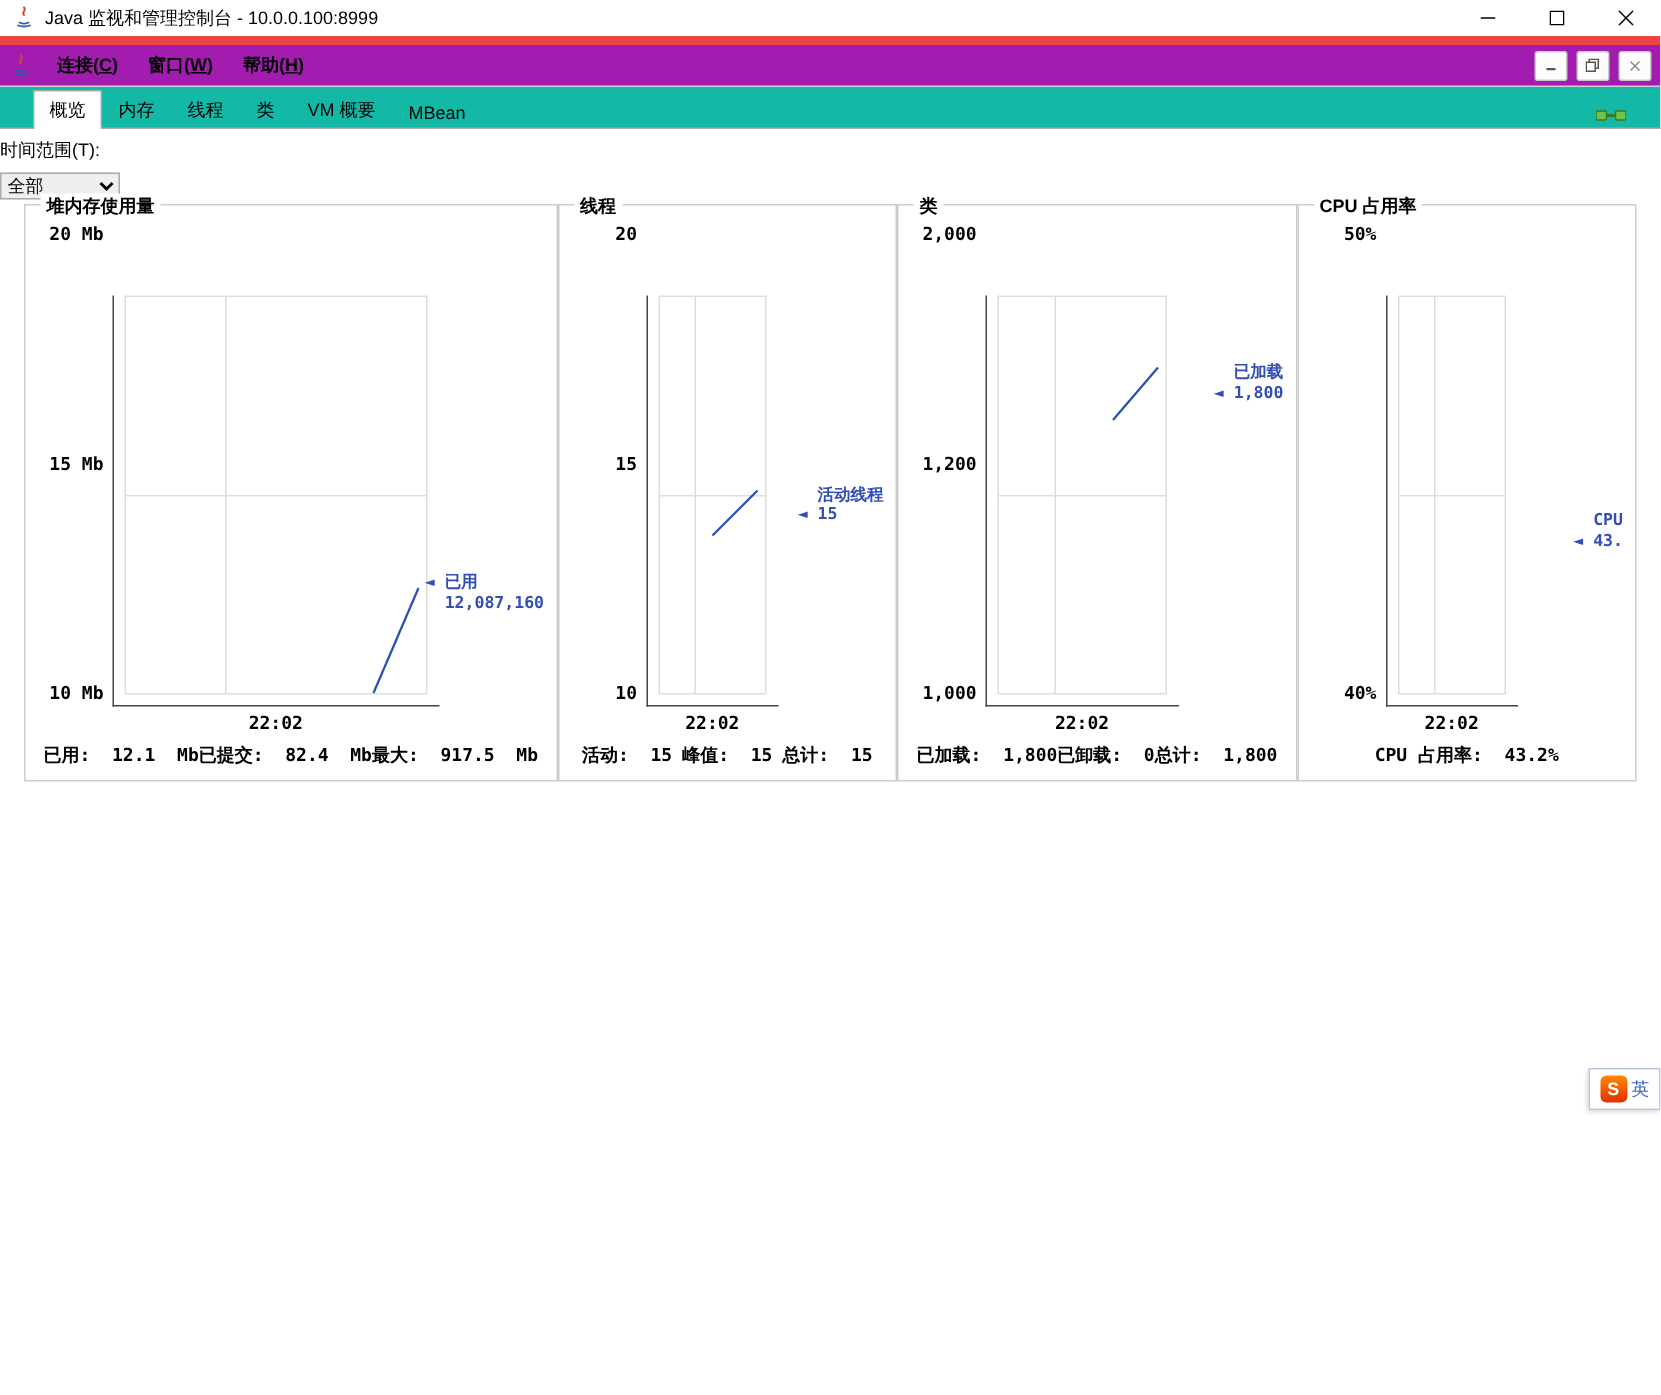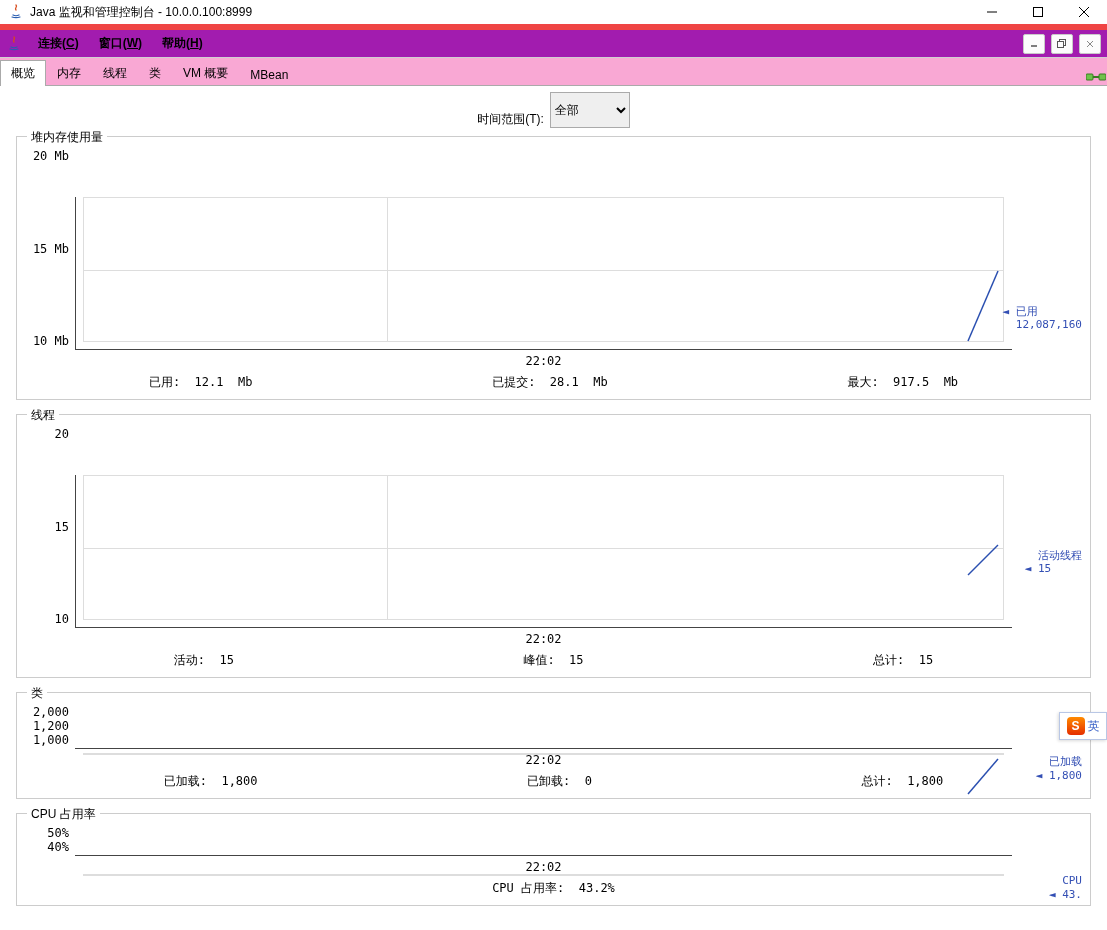--- a/index.html
+++ b/index.html
@@ -8,29 +8,29 @@
   .titlebar .title { flex: 1; font-size: 12px; }
   .titlebar .controls { display: flex; }
   .titlebar .controls .btn { width: 46px; height: 30px; display: flex; align-items: center; justify-content: center; color: #000; font-family: "Segoe MDL2 Assets", sans-serif; cursor: default; }
   .titlebar .controls .btn svg { stroke: #000; }
   .menubar { height: 28px; display: flex; align-items: center; padding: 0 6px; background: #a21caf; border-bottom: 1px solid #d0d0d0; font-weight: bold; }
   .menubar .menuitem { padding: 4px 10px; cursor: default; }
   .menubar .menuitem u { text-decoration: underline; }
   .menubar .mdi-controls { margin-left: auto; display: flex; gap: 6px; }
   .menubar .mdi-controls .mbtn { width: 22px; height: 20px; border: 1px solid #c9c9c9; border-radius: 2px; background: #fcfcfc; display: flex; align-items: center; justify-content: center; font-size: 10px; cursor: default; }
   .java-icon { width: 16px; height: 16px; margin-right: 6px; display: inline-flex; align-items: center; justify-content: center; font-size: 12px; }
-  .tabbar { height: 28px; display: flex; align-items: flex-end; padding: 0 0; background: #f9a8d4; position: relative;}
+  .tabbar { height: 28px; display: flex; align-items: flex-end; padding: 0 22px; background: #14b8a6; position: relative;}
   .tabbar::after { content:""; position:absolute; left:0; right:0; bottom:0; height:1px; background:#aaa; }
   .tab { padding: 4px 10px; border: 1px solid transparent; border-bottom: none; position: relative; z-index: 1; cursor: default; }
   .tab.active { border-color: #aaa; background: #fff; }
   .tab.active::after { content:""; position:absolute; left:0; right:0; bottom:-1px; height:2px; background:#fff; }
   .conn-icon { margin-left: auto; width: 22px; height: 18px; display:flex; align-items:center; justify-content:center; }
-  .timerange { display: flex; align-items: flex-end; justify-content: center; height: 32px; gap: 6px; margin-top: 10px;}
+  .timerange { display: flex; align-items: flex-start; justify-content: center; height: 32px; gap: 6px; margin-top: 10px; flex-direction: column;}
   .timerange select { height: 36px; width: 80px; font-size: 12px; background:#efefef; border:1px solid #aaa;}
-  .grid { display: grid; grid-template-columns: 1fr; grid-template-rows: 1fr 1fr; gap: 14px; padding: 8px 16px 12px 16px; height: 790px;}
+  .grid { display: grid; grid-template-columns: 1fr 1fr 1fr 1fr; grid-template-rows: 1fr 1fr; padding: 8px 16px 12px 16px; height: 790px; font-weight: bold;}
   .panel { border: 1px solid #ccc; position: relative; padding: 12px 8px 4px 8px; display:flex; flex-direction:column;}
   .panel-title { position: absolute; top: -8px; left: 10px; background: #fff; padding: 0 4px; font-size: 12px; }
   .chart-wrap { flex:1; position: relative; display:flex; }
   .yaxis { width: 50px; display:flex; flex-direction:column; justify-content:space-between; align-items:flex-end; padding-right:6px; font-family: monospace; font-size:12px; height: 100%; }
   .plot { flex:1; position:relative;margin-top:48px; }
   .plot-border-left { position:absolute; left:0; top:0; bottom:18px; width:1px; background:#444;}
   .plot-border-bottom { position:absolute; left:0; right:70px; bottom:18px; height:1px; background:#444;}
   .plot-inner { position:absolute; left:8px; top:0; right:78px; bottom:26px; border:1px solid #ddd; }
   .plot-inner .gv { position:absolute; top:0; bottom:0; width:1px; background:#ddd;}
   .plot-inner .gh { position:absolute; left:0; right:0; height:1px; background:#ddd;}
@@ -144,21 +144,21 @@
           <svg class="line" style="bottom:0;right:0;" width="40" height="80">
               <line x1="5" y1="80" x2="35" y2="10" stroke="#2a4fb0" stroke-width="1.5"></line>
             </svg>
         </div>
         <div class="legend" style="top:63%;right:0;">◄ <span>已用</span><br>&nbsp;&nbsp;<span>12,087,160</span></div>
         <div class="xlabel">22:02</div>
       </div>
     </div>
     <div class="statusline">
       <span><span>已用:</span>  <span>12.1  Mb</span></span>
-      <span><span>已提交:</span>  <span>28.1  Mb</span></span>
+      <span><span>已提交:</span>  <span>82.4  Mb</span></span>
       <span><span>最大:</span>  <span>917.5  Mb</span></span>
     </div>
   </div>
 
   <div class="panel">
     <div class="panel-title">线程</div>
     <div class="chart-wrap">
       <div class="yaxis">
         <span>20</span>
           <span>15</span>

